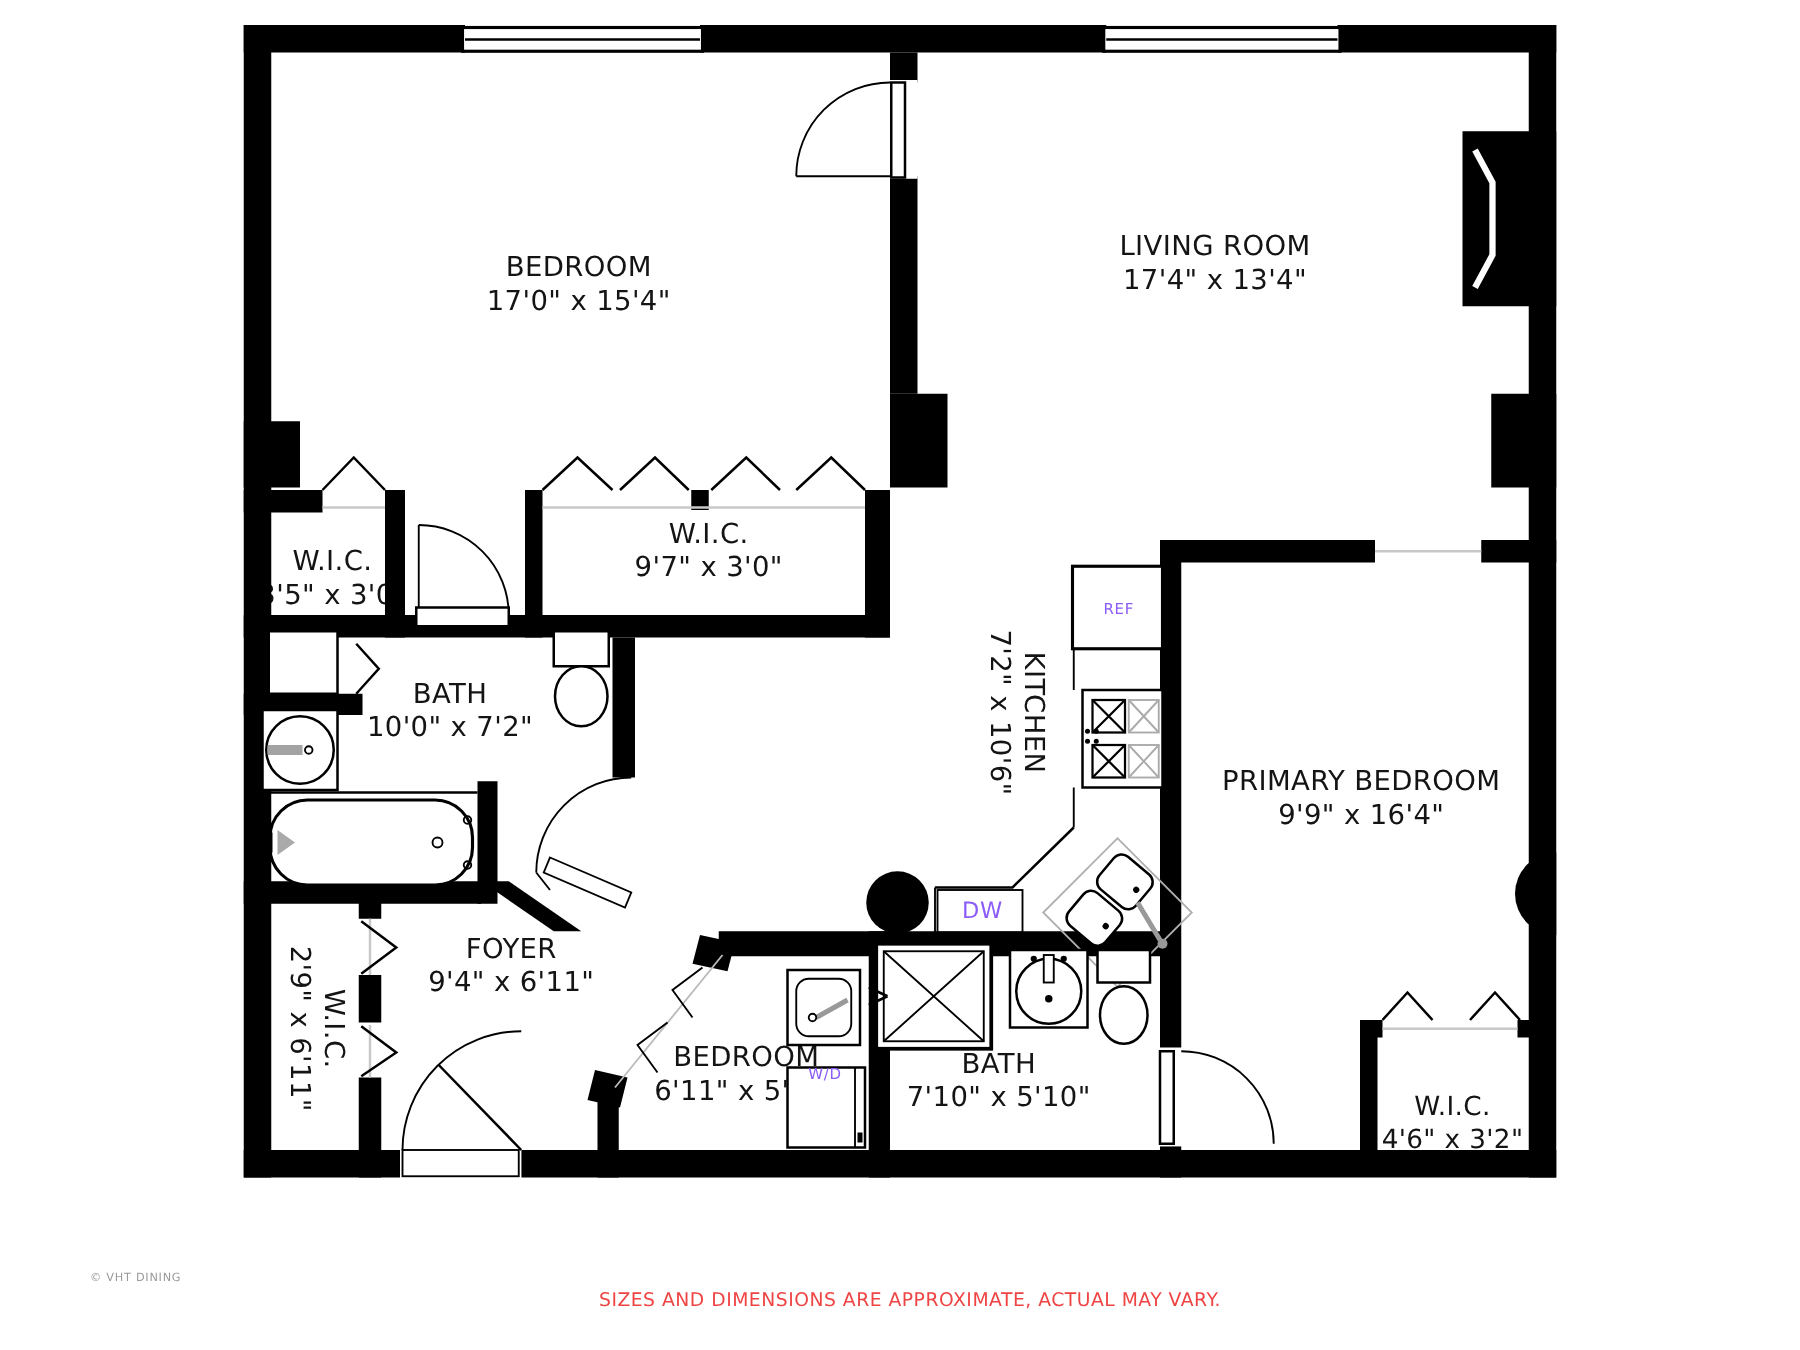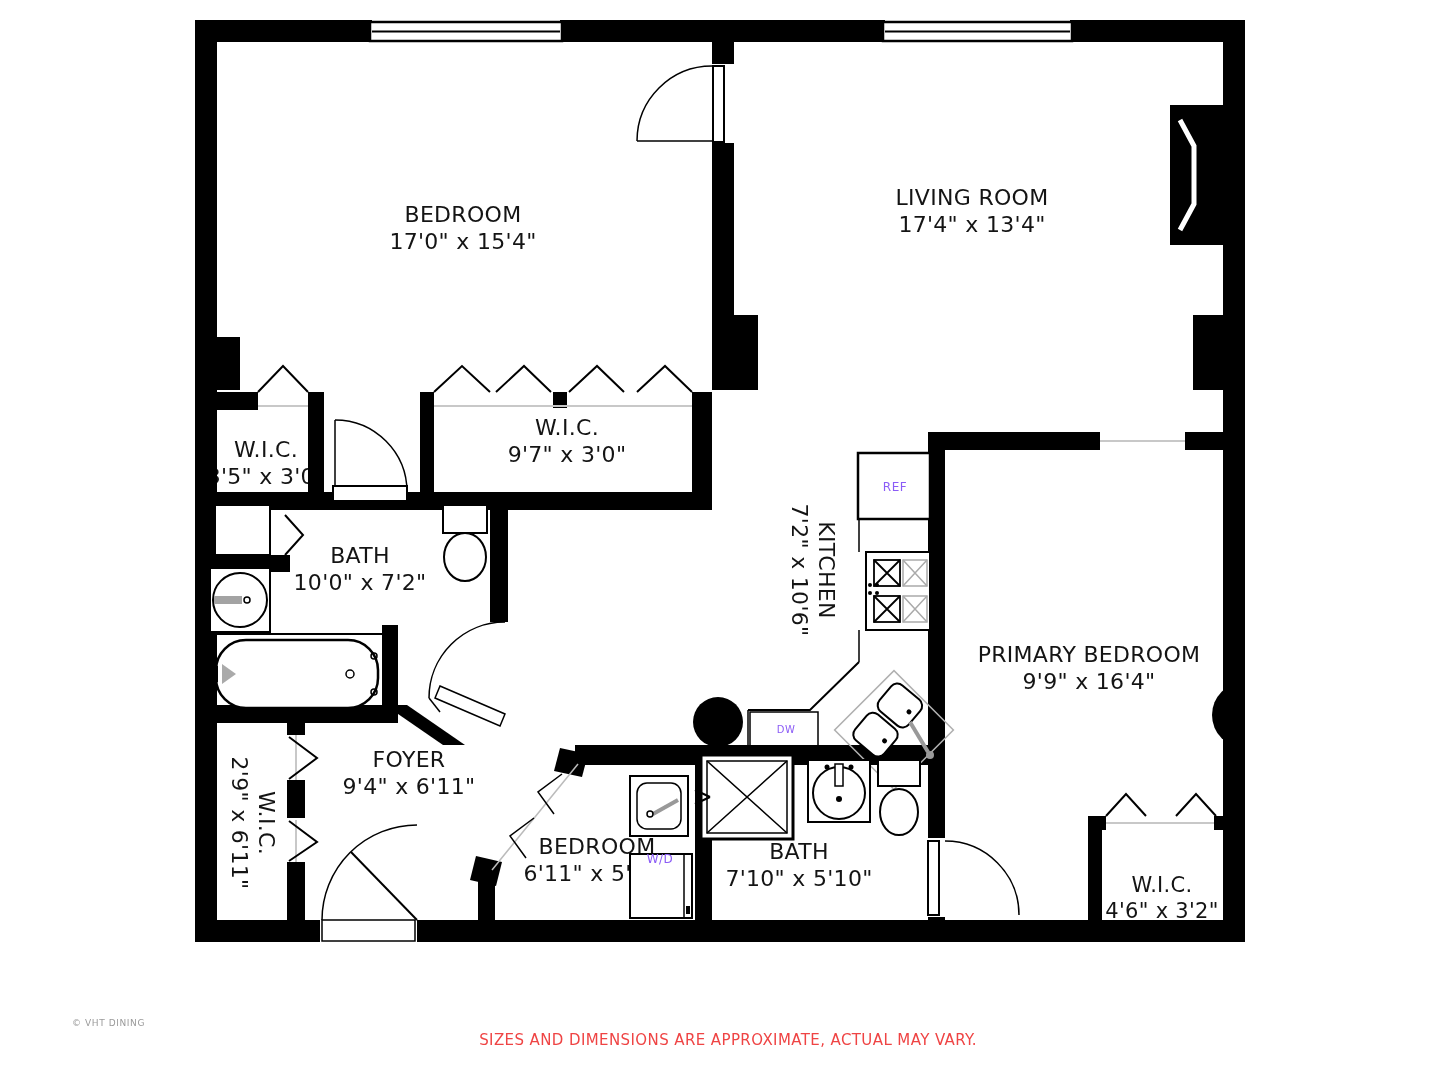--- a/index.html
+++ b/index.html
@@ -5,21 +5,21 @@
   html,body{margin:0;padding:0;background:#ffffff;width:1440px;height:1080px;overflow:hidden;
     font-family:"DejaVu Sans","Liberation Sans",sans-serif;}
   #plan{position:relative;width:1440px;height:772px;background:#fff;}
   #plan-svg{position:absolute;left:0;top:0;z-index:2;pointer-events:none;}
   .room-label{position:absolute;transform:translateX(-50%);text-align:center;color:#141414;
     font-size:22px;line-height:27px;white-space:nowrap;z-index:1;letter-spacing:0.3px;}
   .room-label.rotated{transform:translate(-50%,-50%) rotate(90deg);}
   .fx-label{position:absolute;transform:translate(-50%,-50%);color:#8b5cf6;z-index:3;
     white-space:nowrap;letter-spacing:0.5px;}
   .fx-ref{font-size:12px;}
-  .fx-dw{font-size:10px;}
+  .fx-dw{font-size:18px;}
   .fx-wd{font-size:12px;}
   .footer-copy{position:absolute;left:72px;top:1018px;font-size:9px;color:#9a9a9a;
     letter-spacing:0.6px;z-index:1;}
   .footer-disclaimer{position:absolute;left:728px;top:1031px;transform:translateX(-50%);
     font-size:15px;color:#ef4444;letter-spacing:0.4px;z-index:1;}
 </style>
 </head>
 <body>
 
 <div id="plan">
@@ -48,21 +48,21 @@
     <div>BATH</div>
     <div>10'0" x 7'2"</div>
   </div>
 
 
   <div class="room-label rotated" style="left:813px;top:570px">
     <div>KITCHEN</div>
     <div>7'2" x 10'6"</div>
   </div>
 
-  <div class="room-label" style="left:1089px;top:641px">
+  <div class="room-label" style="left:1089px;top:612px">
     <div>PRIMARY BEDROOM</div>
     <div>9'9" x 16'4"</div>
   </div>
 
   <div class="room-label" style="left:409px;top:746px">
     <div>FOYER</div>
     <div>9'4" x 6'11"</div>
   </div>
 
   <div class="room-label rotated" style="left:253px;top:823px">

